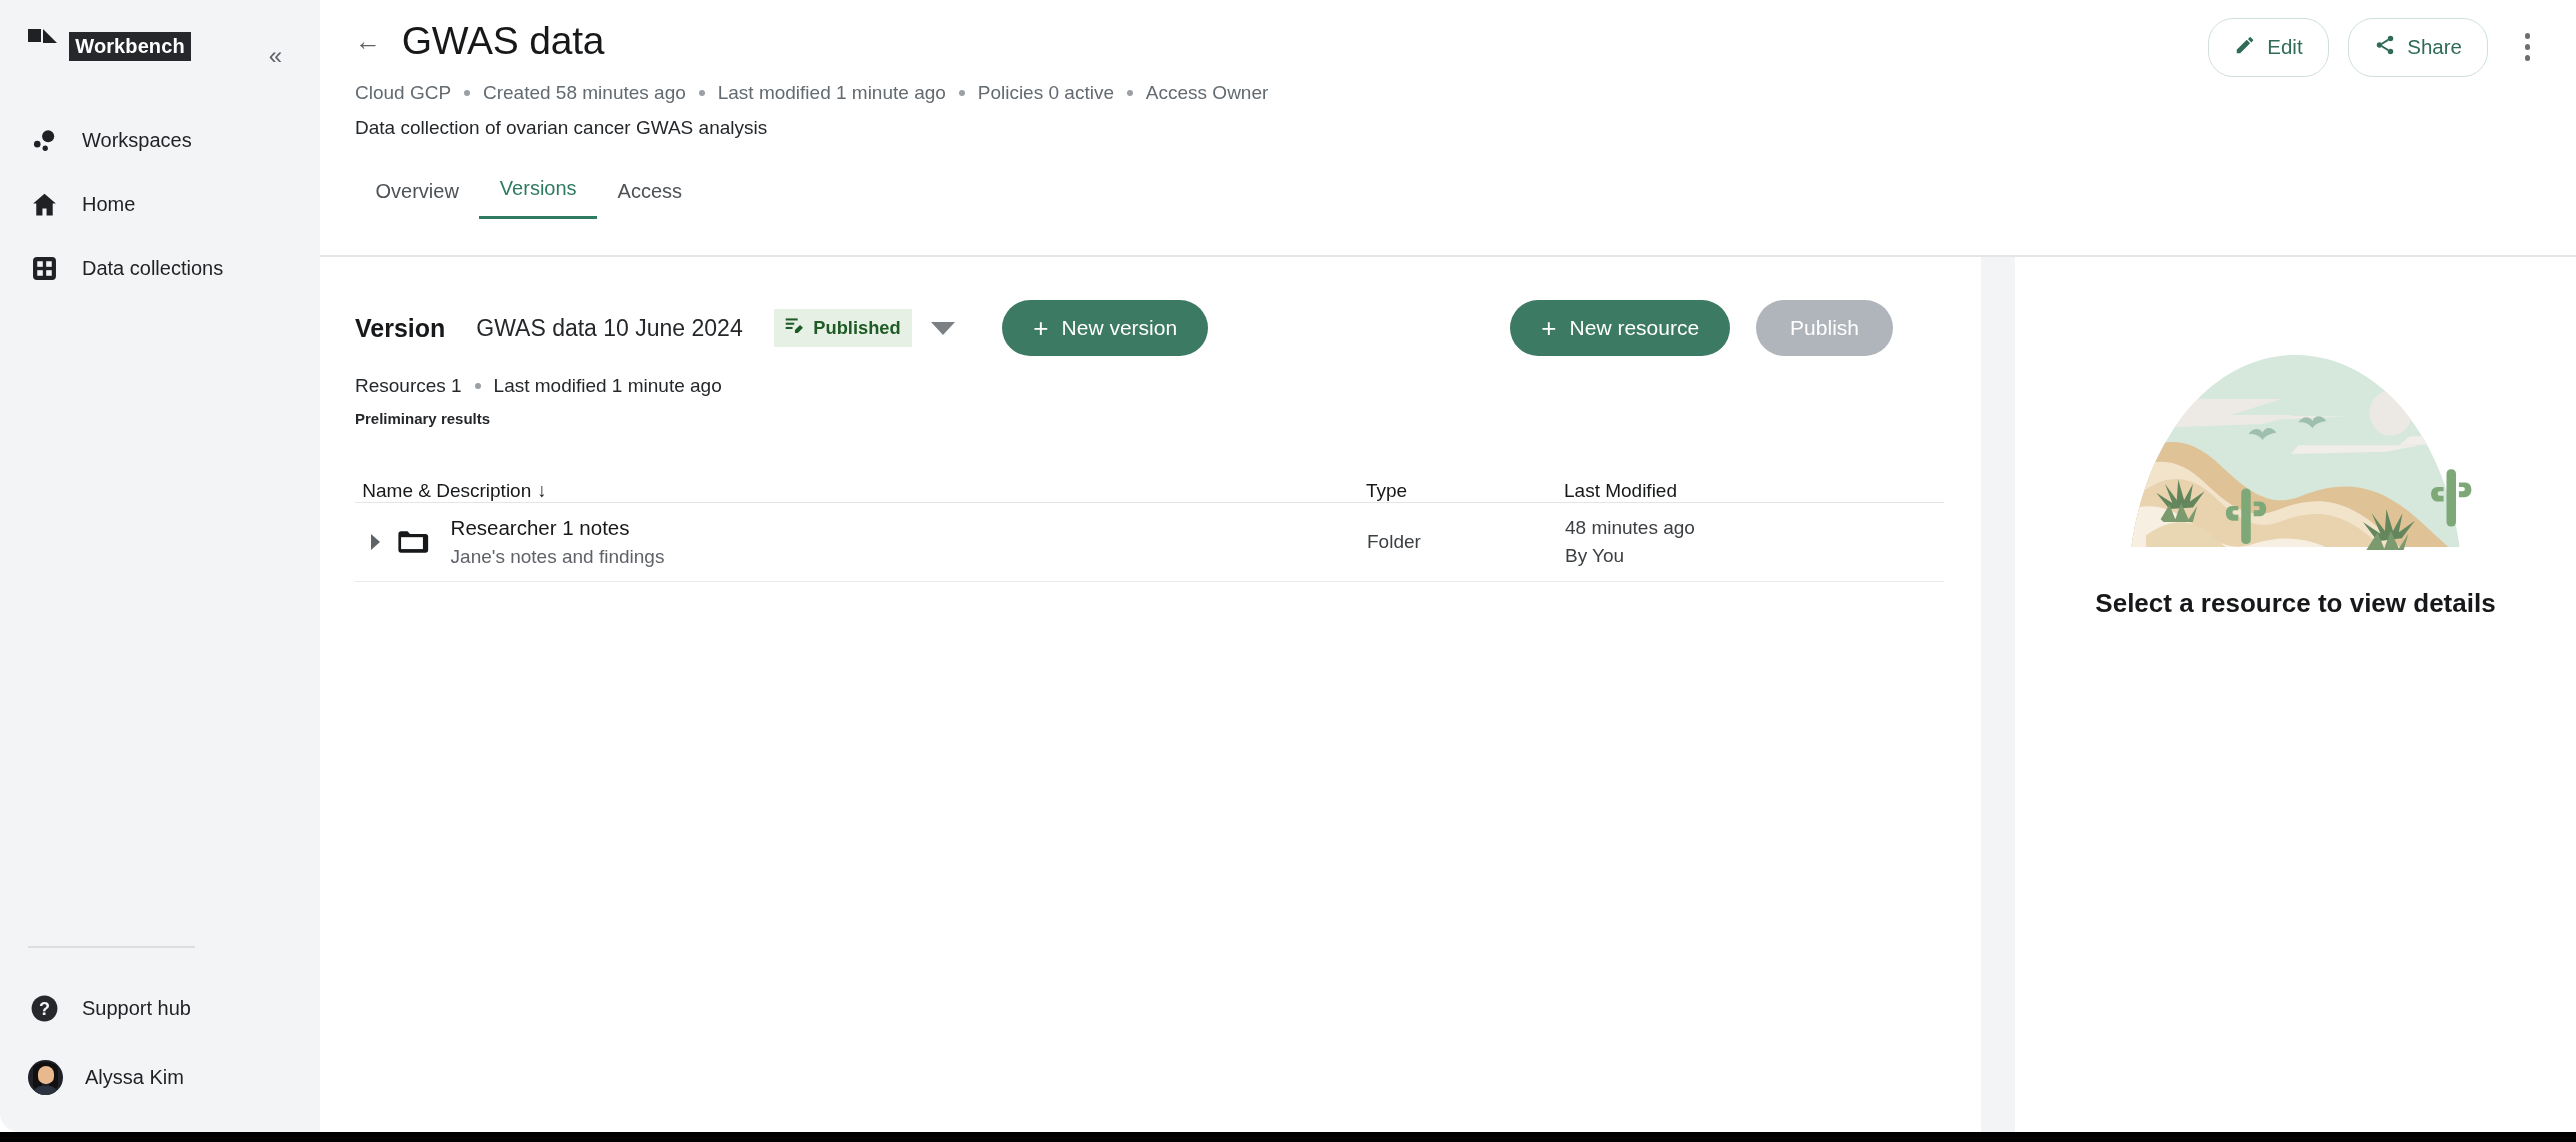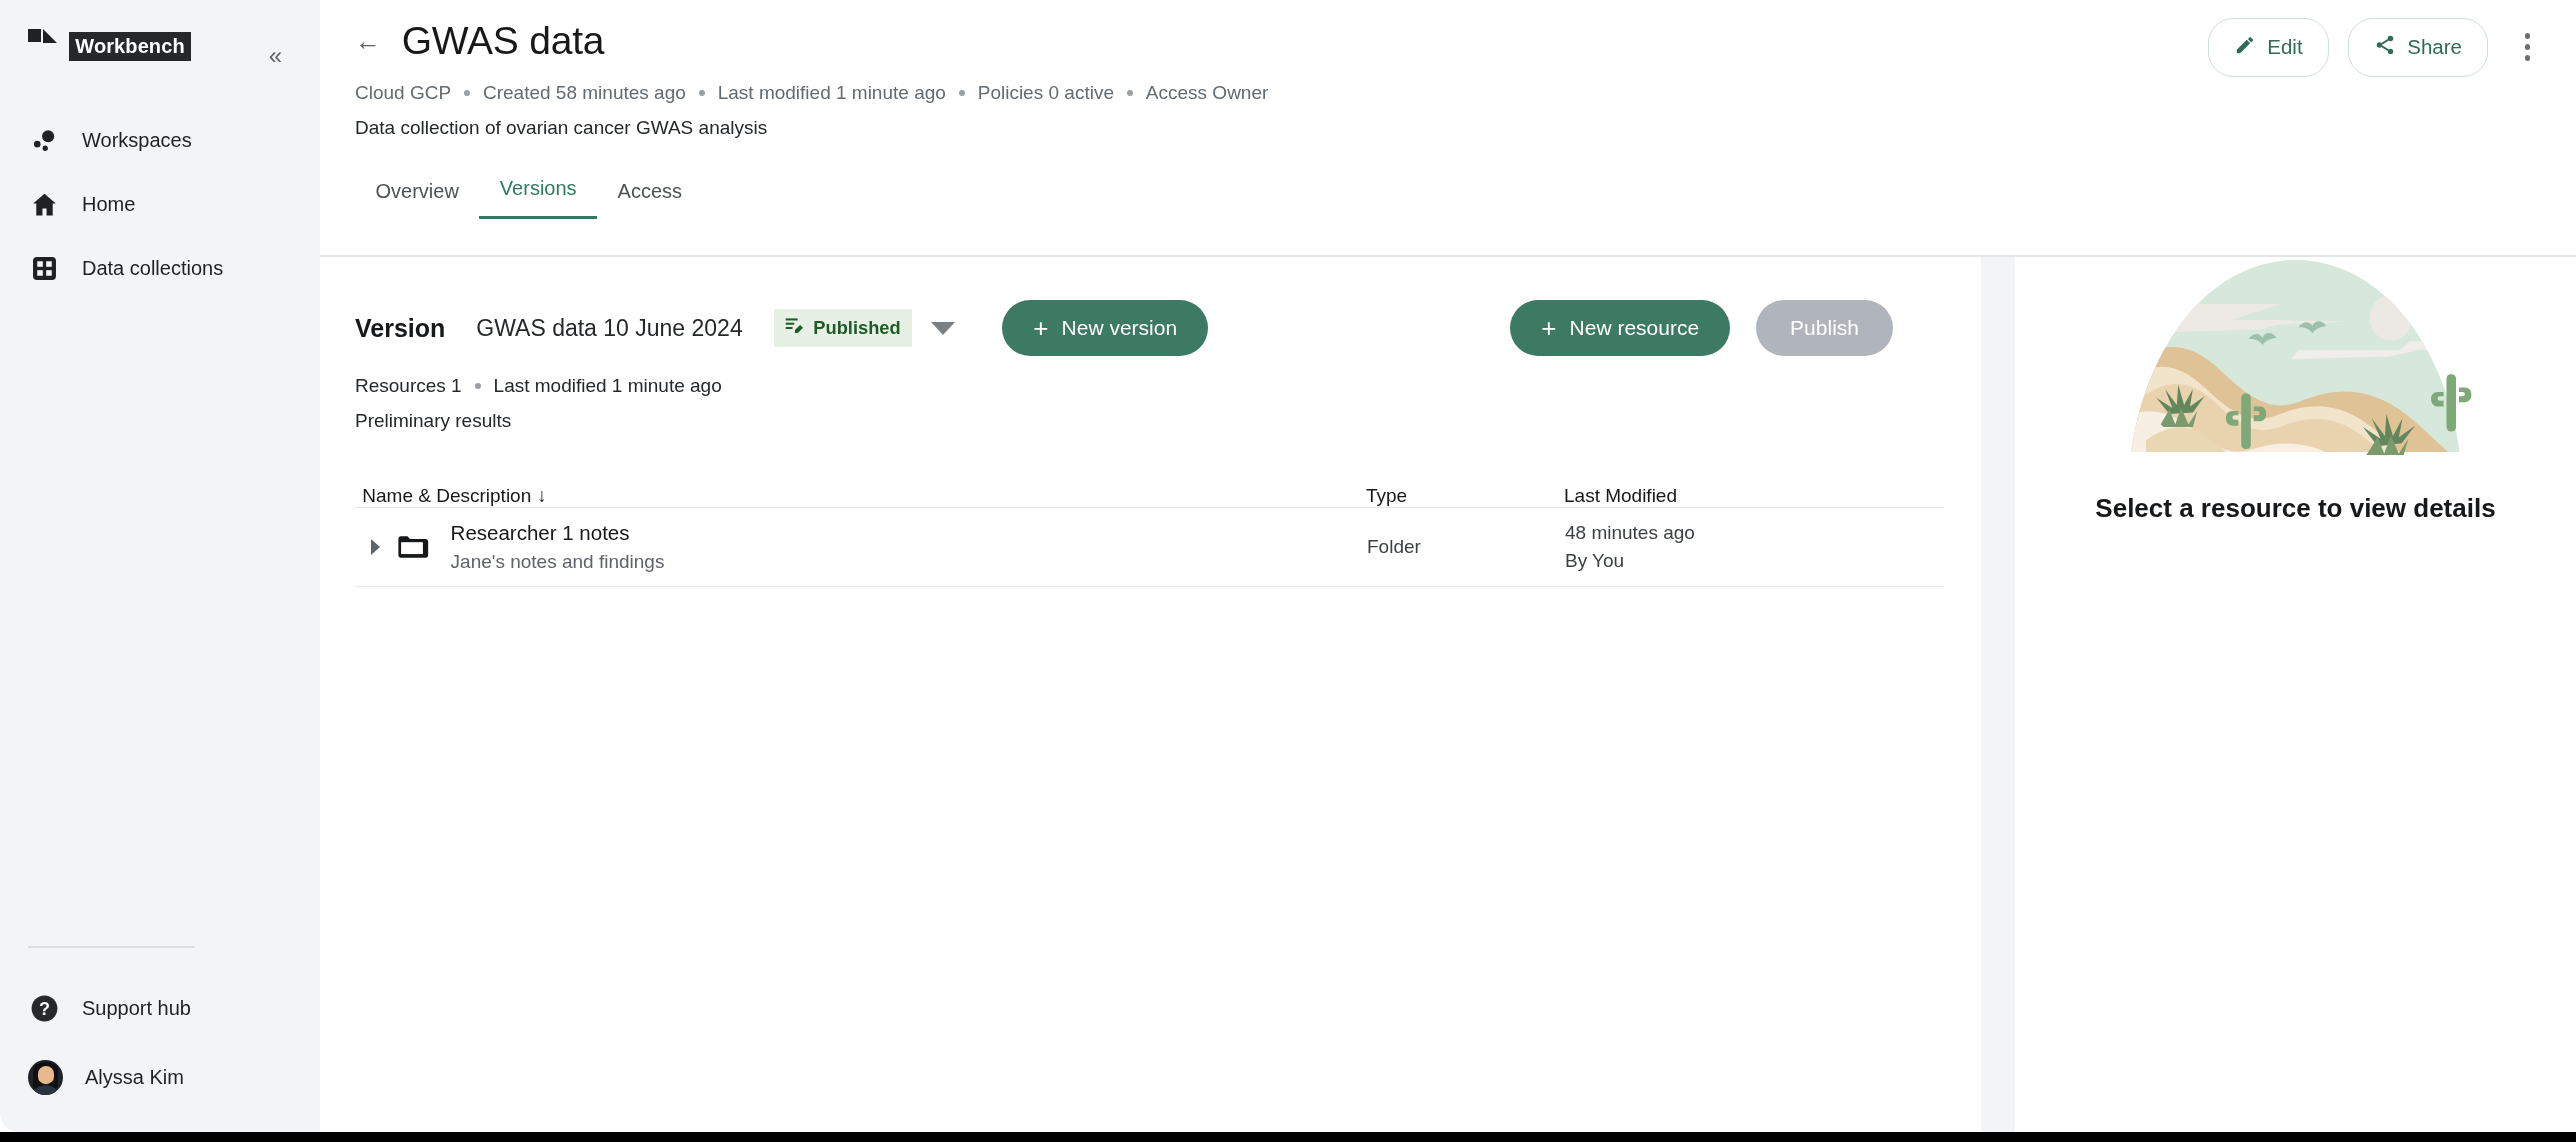--- a/index.html
+++ b/index.html
@@ -236,21 +236,21 @@
   }
 
   .sub-meta {
     margin: 19px 0 0 35px; font-size: 19px; color: #25282b;
     display: flex; align-items: center; white-space: nowrap;
   }
   .sub-meta .dot {
     display: inline-block; width: 5.9px; height: 5.9px; border-radius: 50%;
     background: #9aa0a6; margin: 0 13px;
   }
-  .version-desc { margin: 13px 0 0 35px; font-size: 19px; color: #25282b; }
+  .version-desc { margin: 13px 0 0 35px; font-size: 15px; color: #25282b; font-weight: bold; }
 
   
   .table { margin: 31px 0 0 35px; width: 1589px; }
   .t-head {
     display: flex; align-items: flex-end;
     height: 45px; border-bottom: 1.5px solid #e3e5e7;
   }
   .th { font-size: 19px; color: #17181a; display: flex; align-items: center; gap: 6px; }
   .col-name  { width: 1011px; padding-left: 7.3px; }
   .col-type  { width: 198px; }
@@ -274,20 +274,21 @@
   .row-texts { margin-left: 17.6px; }
   .row-name { font-size: 20.5px; color: #17181a; }
   .row-desc { font-size: 19px; color: #5f6368; margin-top: 5.1px; }
   .cell { font-size: 19px; color: #3c4043; }
   .cell-sub { font-size: 19px; color: #3c4043; margin-top: 5.1px; }
 
   
   .detail-inner {
     position: absolute; left: 0; right: 0; top: 0;
     display: flex; flex-direction: column; align-items: center;
+    padding-top: 95px;
   }
   #empty-illustration { width: 387px; height: 198px; }
   #empty-text {
     margin-top: 38px; font-size: 26px; font-weight: 700; color: #17181a;
     white-space: nowrap;
   }
 
   #bottom-bar {
     position: absolute; left: 0; top: 1132px; width: 2576px; height: 10.3px;
     background: #000000;

